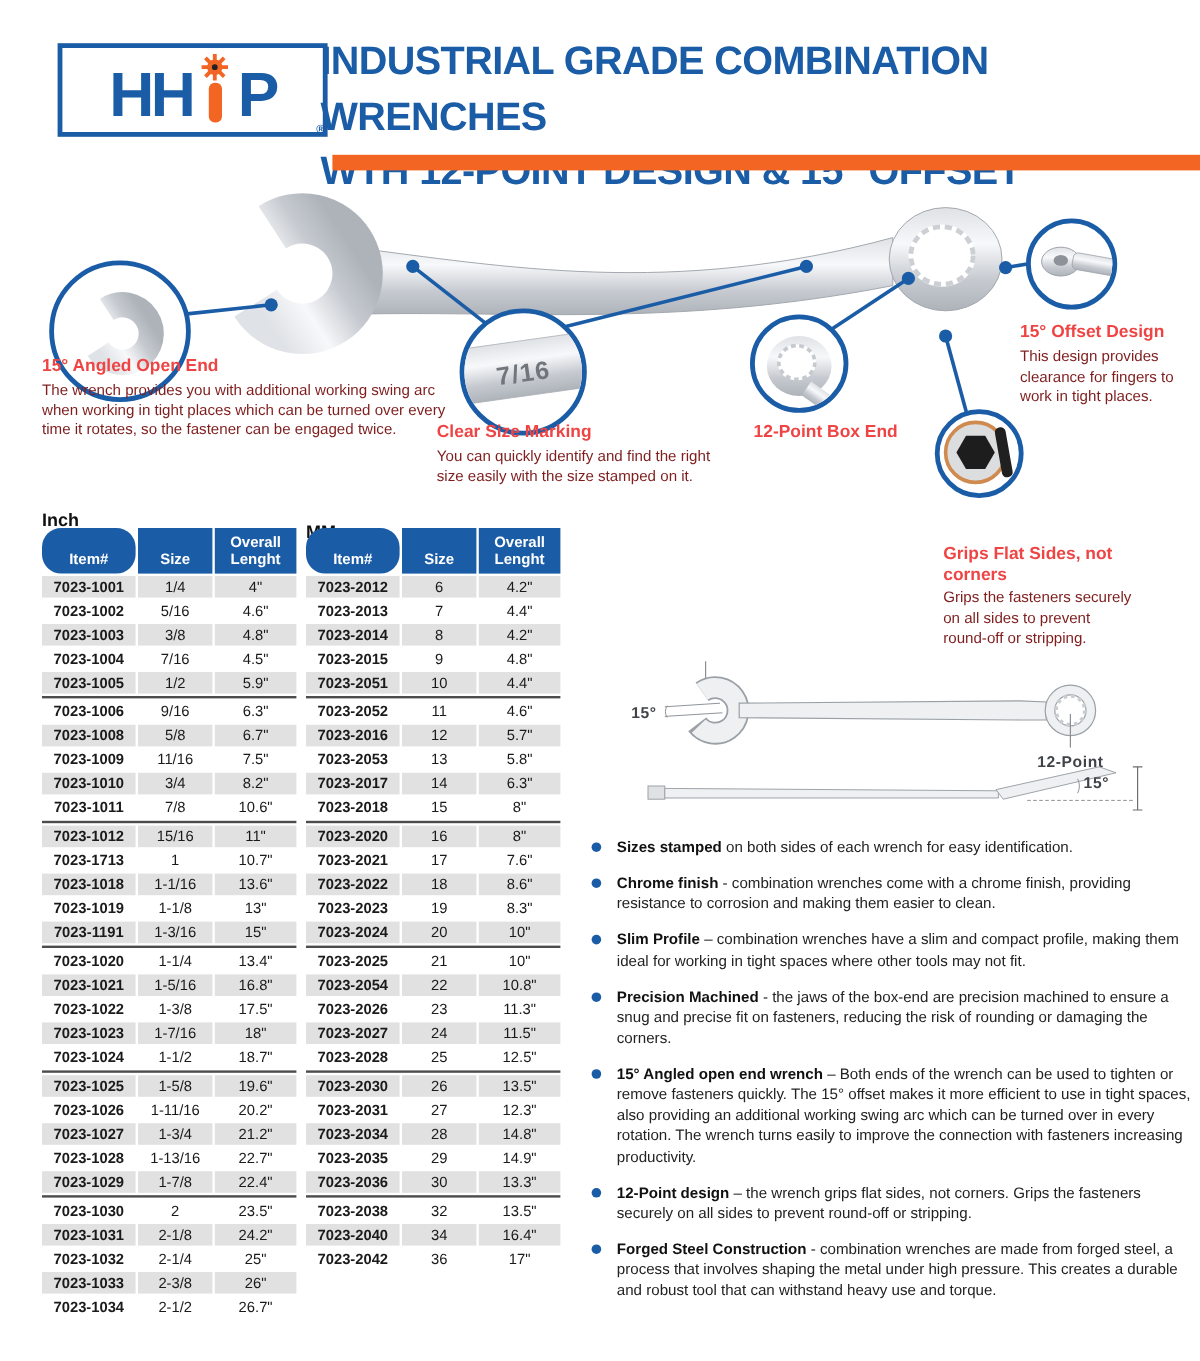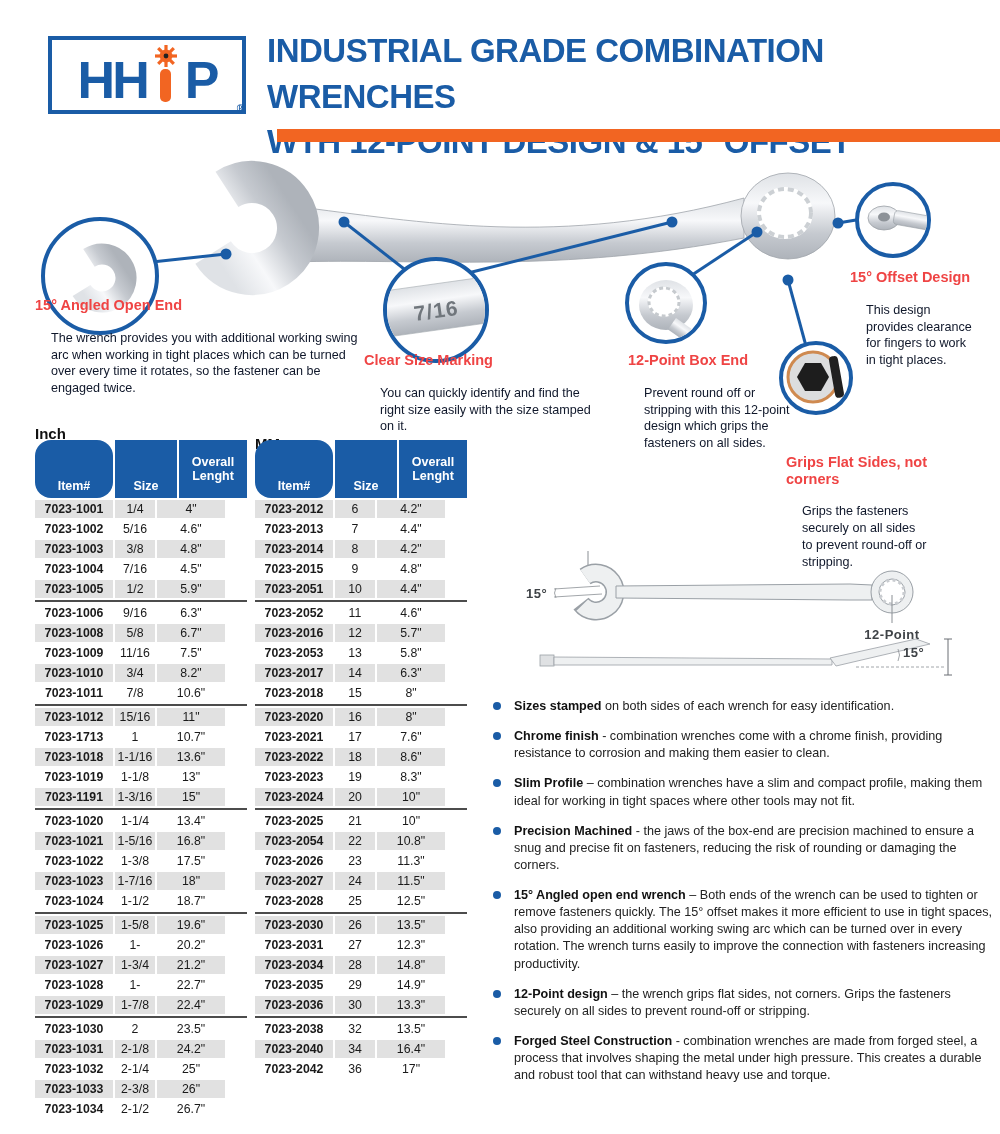--- a/index.html
+++ b/index.html
@@ -1,59 +1,59 @@
 <!DOCTYPE html>
 <html><head>
 <meta charset="utf-8">
 <style>
   html,body{margin:0;padding:0;background:#fff;}
   body{font-family:"Liberation Sans","DejaVu Sans",sans-serif;color:#1a1a1a;}
   .page{position:relative;width:1000px;height:1134px;background:#fff;overflow:hidden;}
 
   
-  .logo-box{position:absolute;left:48px;top:36px;width:198px;height:78px;border:4px solid #1a5ca6;
+  .logo-box{position:absolute;left:48px;top:36px;width:225px;height:78px;border:4px solid #1a5ca6;
     display:flex;align-items:flex-end;justify-content:center;gap:4px;padding-bottom:8px;box-sizing:border-box;background:#fff;}
   .logo-hh,.logo-p{font-size:52px;font-weight:bold;color:#1a5ca6;line-height:0.82;letter-spacing:-3px;}
   .logo-i{display:inline-flex;flex-direction:column;align-items:center;margin:0 3px;}
   .logo-i .gear{margin-bottom:1px;}
   .i-stem{display:block;width:11px;height:33px;background:#f26522;border-radius:5px;}
   .logo-reg{position:absolute;right:-2px;bottom:-4px;font-size:10px;color:#1a5ca6;font-weight:bold;}
   .title{position:absolute;left:267px;top:28px;width:720px;font-size:33px;font-weight:bold;color:#1a5ca6;
     line-height:1.38;letter-spacing:-0.5px;}
   .orange-bar{position:absolute;left:277px;top:129px;width:723px;height:13px;background:#f26522;}
 
   
   .hero-svg{position:absolute;left:0;top:150px;width:1000px;height:290px;}
   .callout{position:absolute;}
   .callout h4{margin:0 0 3px 0;font-size:14.5px;font-weight:bold;color:#ef4444;line-height:1.15;}
-  .callout p{margin:16px;font-size:12.6px;line-height:1.34;color:#0f172a;}
+  .callout p{margin:0;font-size:12.6px;line-height:1.34;color:#7f1d1d;}
   .co1{left:35px;top:297px;width:348px;}
   .co2{left:364px;top:352px;width:250px;}
   .co3{left:628px;top:352px;width:178px;}
   .co4{left:850px;top:269px;width:142px;}
   .co5{left:786px;top:454px;width:158px;}
 
   
   .tbl-label{position:absolute;font-size:15px;font-weight:bold;color:#111;}
   .lbl-inch{left:35px;top:425px;}
   .lbl-mm{left:255px;top:419px;margin-top:16px;}
   .size-table{position:absolute;top:440px;width:212px;}
   .t-inch{left:35px;}
   .t-mm{left:255px;}
   .thead{display:flex;margin-bottom:2px;}
-  .thead .hc{background:#1a5ca6;color:#fff;font-weight:bold;font-size:12.5px;height:58px;
+  .thead .hc{background:#1a5ca6;color:#fff;font-weight:bold;font-size:12.5px;height:38px;
     display:flex;align-items:flex-end;justify-content:center;padding-bottom:5px;box-sizing:border-box;text-align:center;line-height:1.15;}
   .hc.c0{width:78px;margin-right:2px;border-radius:16px;}
   .hc.c1{width:62px;margin-right:2px;}
   .hc.c2{width:68px;align-items:center;padding-bottom:0;}
   .trow{display:flex;margin-bottom:2px;}
   .tcell{height:18px;line-height:18px;font-size:12.3px;text-align:center;background:#fff;}
   .trow.odd .tcell{background:#e1e1e1;}
   .tcell.c0{width:78px;margin-right:2px;font-weight:bold;}
-  .tcell.c1{width:40px;margin-right:2px;}
+  .tcell.c1{width:62px;margin-right:2px;}
   .tcell.c2{width:68px;}
   .group-divider{height:2px;background:#4c4c4c;margin:0 0 2px 0;}
 
   
   .diagram-svg{position:absolute;left:500px;top:545px;width:460px;height:150px;}
   .diagram-svg text{font-family:"Liberation Sans",sans-serif;font-size:13px;font-weight:bold;fill:#3f4347;letter-spacing:0.5px;}
   .features{position:absolute;left:490px;top:698px;width:508px;margin:0;padding:0;list-style:none;}
   .features li{position:relative;padding-left:24px;margin-bottom:13px;font-size:12.6px;line-height:1.36;color:#222;}
   .features .dot{position:absolute;left:3px;top:4px;width:8px;height:8px;border-radius:50%;background:#1a5ca6;}
   .features b{font-weight:bold;color:#111;}
@@ -184,21 +184,20 @@
   <div class="callout co1">
     <h4>15° Angled Open End</h4>
     <p>The wrench provides you with additional working swing arc when working in tight places which can be turned over every time it rotates, so the fastener can be engaged twice.</p>
   </div>
   <div class="callout co2">
     <h4>Clear Size Marking</h4>
     <p>You can quickly identify and find the right size easily with the size stamped on it.</p>
   </div>
   <div class="callout co3">
     <h4>12-Point Box End</h4>
-    <p>Prevent round off or stripping with this 12-point design which grips the fasteners on all sides.</p>
   </div>
   <div class="callout co4">
     <h4>15° Offset Design</h4>
     <p>This design provides clearance for fingers to work in tight places.</p>
   </div>
   <div class="callout co5">
     <h4>Grips Flat Sides, not corners</h4>
     <p>Grips the fasteners securely on all sides to prevent round-off or stripping.</p>
   </div>
 

